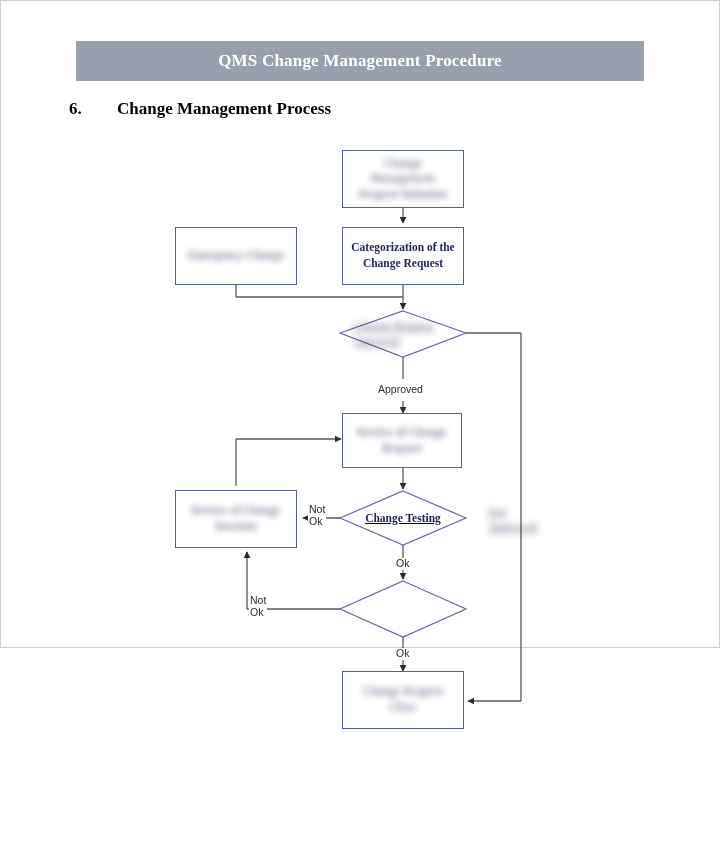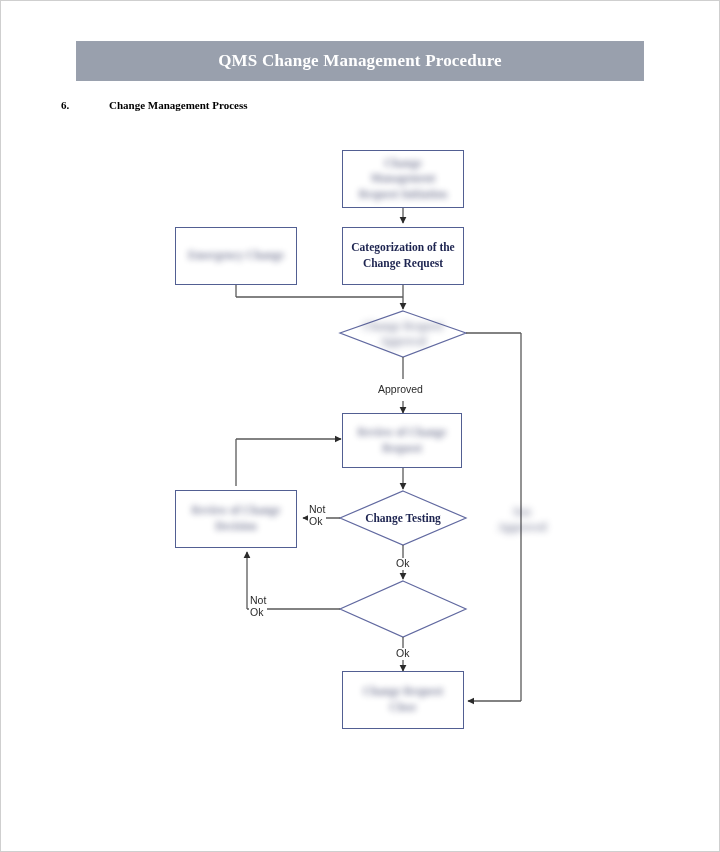--- a/index.html
+++ b/index.html
@@ -9,21 +9,21 @@
   }
   body {
     width: 720px;
     height: 852px;
     font-family: "Liberation Serif", serif;
     overflow: hidden;
   }
   #page {
     position: relative;
     width: 720px;
-    height: 852px;
+    height: 648px;
     background: #ffffff;
     box-sizing: border-box;
     border: 1px solid #cfcfcf;
     padding-left: 29px;
   }
 
   
   #doc-header {
     position: absolute;
     left: 75px;
@@ -42,25 +42,25 @@
     font-weight: bold;
     font-size: 17px;
     color: #ffffff;
     letter-spacing: 0.2px;
     white-space: nowrap;
   }
 
   
   #section-heading {
     position: absolute;
-    left: 60px;
+    left: 68px;
     top: 98px;
     font-family: "Liberation Serif", serif;
     font-weight: bold;
-    font-size: 11px;
+    font-size: 17px;
     color: #000000;
     white-space: nowrap;
   }
   #section-heading .num { display: inline-block; width: 48px; }
 
   
   #flowchart {
     position: absolute;
     left: 0;
     top: 8px;
@@ -93,22 +93,23 @@
     font-weight: bold;
     color: #1d2450;
     line-height: 1.35;
     padding: 0 8px;
   }
   .dia-label {
     position: absolute;
     display: flex;
     align-items: center;
     justify-content: center;
-    text-align: center;
+    text-align: left;
     pointer-events: none;
+    text-decoration: underline;
   }
   .dia-label .txt {
     font-family: "Liberation Serif", serif;
     font-size: 11.5px;
     font-weight: bold;
     color: #1d2450;
     line-height: 1.3;
   }
 
   

